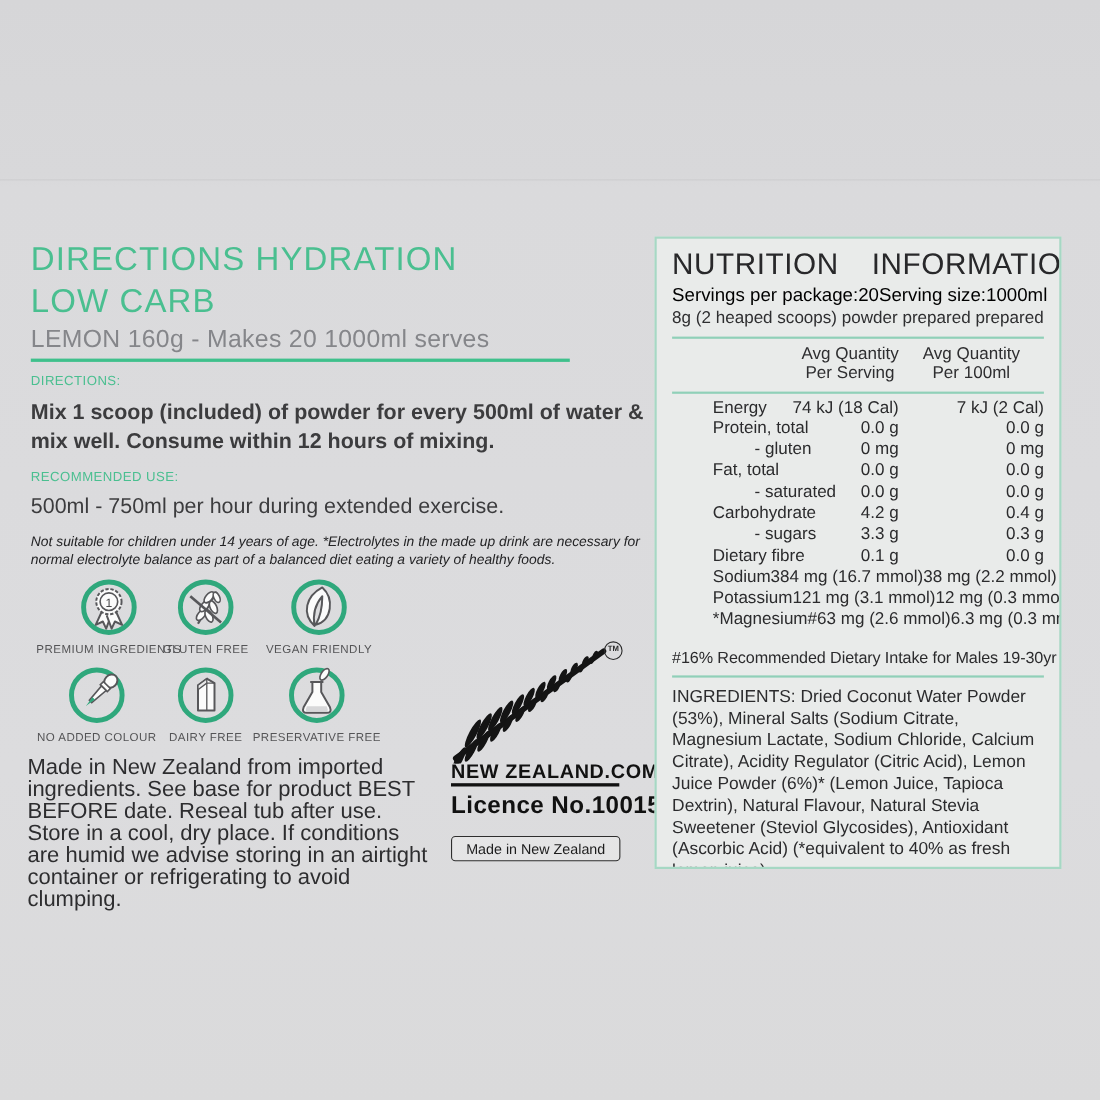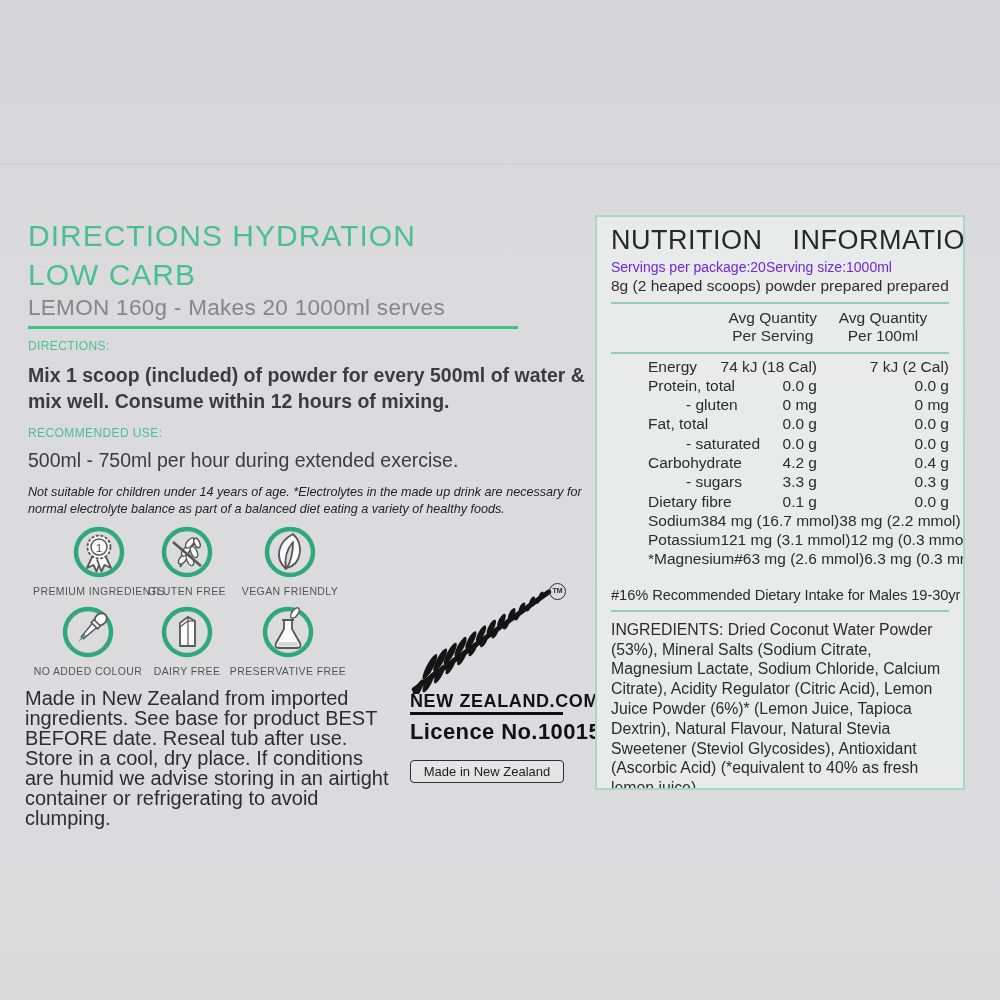--- a/index.html
+++ b/index.html
@@ -37,21 +37,21 @@
   .nzcom{left:410px;top:691px;font-size:18px;font-weight:700;letter-spacing:.6px;color:#111;}
   .nz-underline{left:410px;top:712px;width:153px;height:2.5px;background:#111;}
   .licence{left:410px;top:719px;font-size:22px;font-weight:700;letter-spacing:.4px;color:#111;}
   .minz-box{left:410px;top:760px;width:152px;height:21px;border:1.5px solid #2e2e2e;border-radius:4px;
     font-size:13px;line-height:21px;text-align:center;color:#1c1c1c;background:rgba(255,255,255,0.25);}
 
   
   .panel{left:595px;top:215px;width:370px;height:575px;border:2px solid #a6d8c4;background:#e9ebea;
     box-sizing:border-box;padding:6px 14px 0 14px;overflow:hidden;}
   .ntitle{font-size:27px;color:#28282a;letter-spacing:.5px;word-spacing:22px;white-space:nowrap;margin-top:2px;}
-  .nserv{display:flex;font-size:14px;color:#6d28d9;margin-top:3px;white-space:nowrap;}
+  .nserv{display:flex;font-size:17px;color:#000000;margin-top:3px;white-space:nowrap;}
   .nprep{font-size:15.5px;color:#2e2e30;margin-top:2px;white-space:nowrap;}
   .ndiv{height:2px;background:#90d0b8;margin-top:7px;}
   .ndiv.thin{height:1.5px;}
   .nhead{display:flex;margin-top:5px;font-size:15.5px;line-height:18px;color:#2e2e30;}
   .nhead .sp{flex:1;}
   .nhead .hc1,.nhead .hc2{text-align:center;white-space:nowrap;}
   .nhead .hc2{width:132px;}
   .nrow{display:flex;font-size:15.5px;line-height:19.3px;color:#2b2b2d;}
   .nrow .nlabel{white-space:nowrap;margin-left:37px;}
   .nrow.ind .nlabel{padding-left:38px;}

